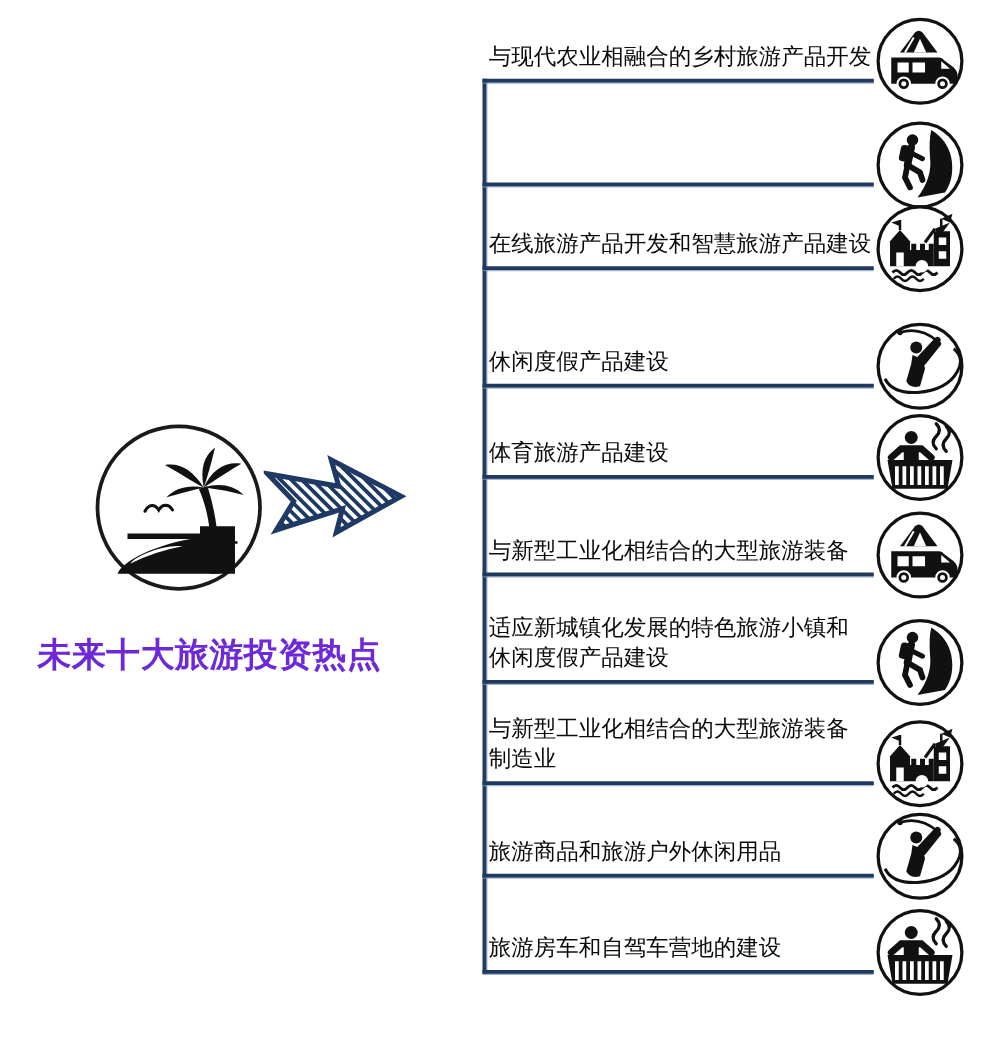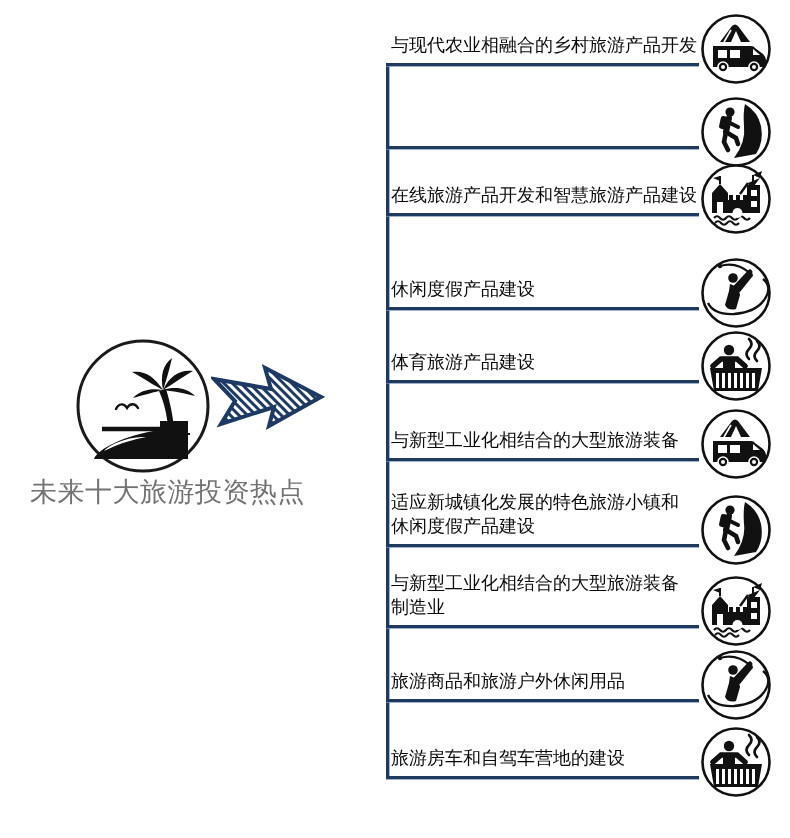--- a/index.html
+++ b/index.html
@@ -7,22 +7,22 @@
     position:relative;
     width:790px;height:838px;
     background:#ffffff;
     font-family:"Liberation Sans", sans-serif;
     overflow:hidden;
   }
   
   .hub-icon{position:absolute;left:74px;top:337px;width:138px;height:138px;}
   .hub-arrow{position:absolute;left:211px;top:364px;width:114px;height:68px;}
   .diagram-title{
-    position:absolute;left:30px;top:474px;width:330px;
-    font-size:27px;font-weight:400;color:#737373;letter-spacing:0.5px;
+    position:absolute;left:30px;top:506px;width:330px;
+    font-size:27px;font-weight:700;color:#6d28d9;letter-spacing:0.5px;
     white-space:nowrap;
   }
   
   .spine{
     position:absolute;left:386px;top:63px;width:3px;height:716px;
     background:#1f3a5f;box-shadow:1px 0 0 rgba(90,115,160,.55);
   }
   .row{position:absolute;left:386px;width:404px;height:58px;overflow:visible;}
   .r0{top:8px}.r1{top:91px}.r2{top:158px}.r3{top:252px}.r4{top:325px}
   .r5{top:403px}.r6{top:489px}.r7{top:570px}.r8{top:644px}.r9{top:721px}

